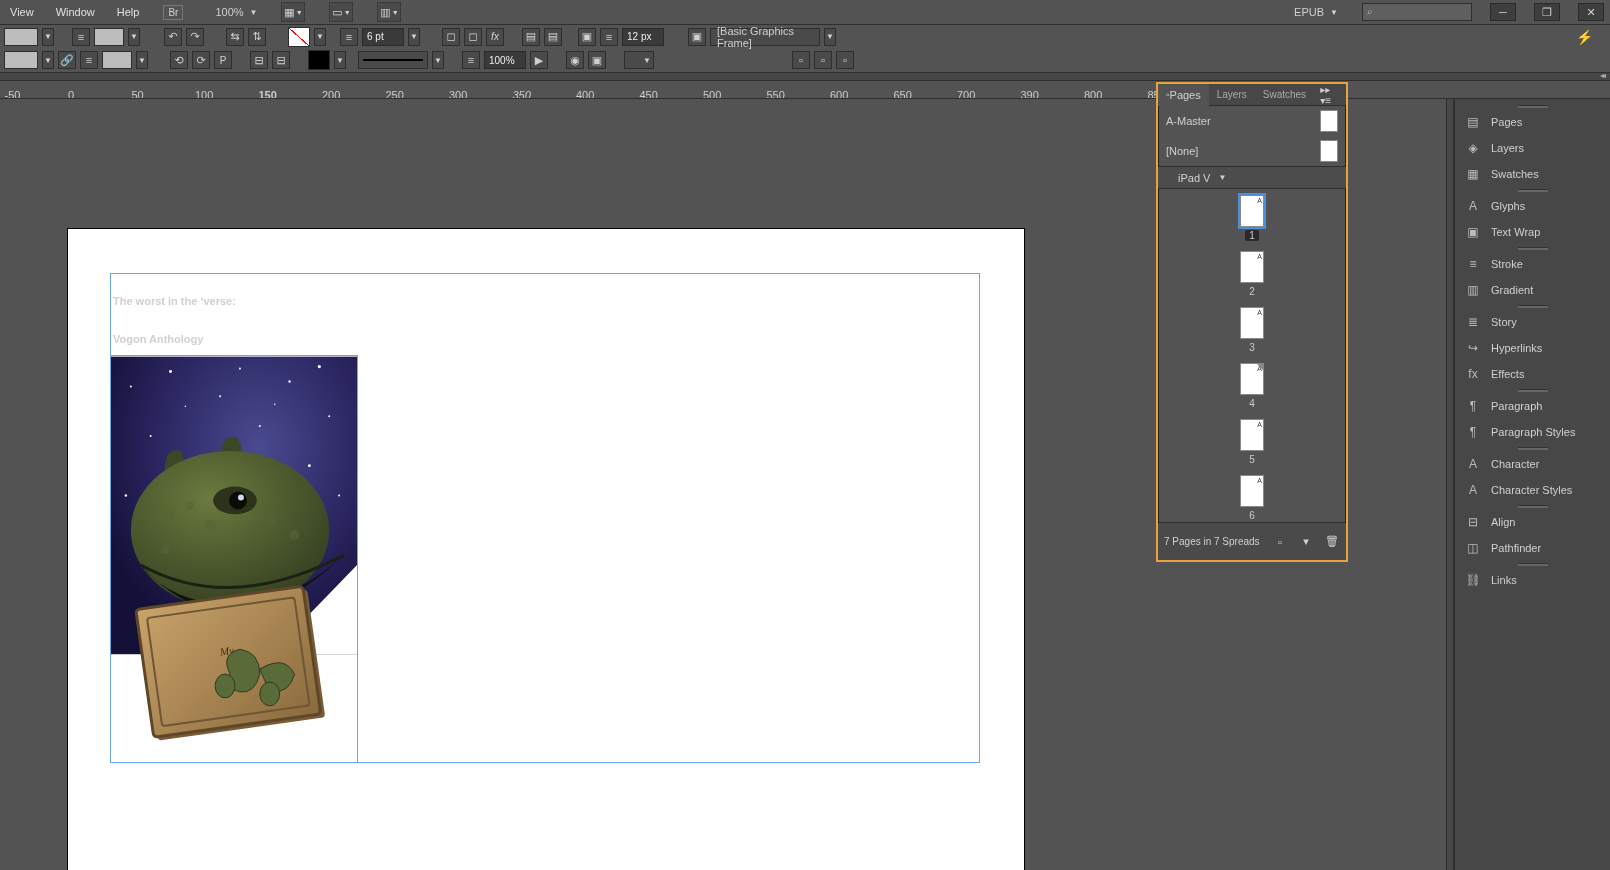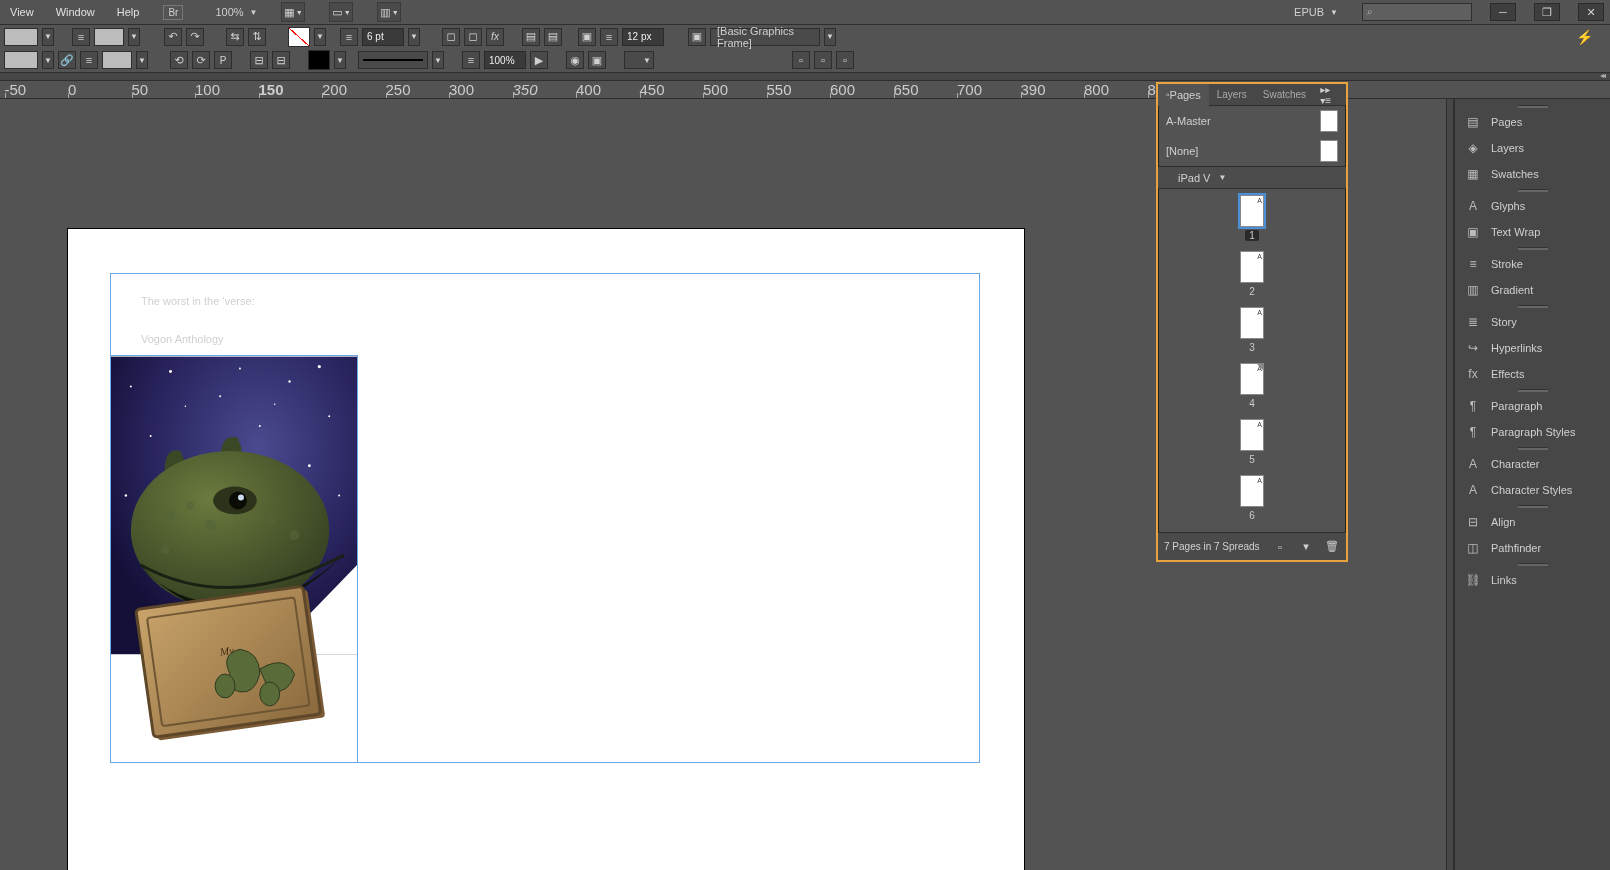--- a/index.html
+++ b/index.html
@@ -32,29 +32,29 @@
 .cb-sel { height:18px; background:#4a4a4a; border:1px solid #2e2e2e; padding:0 6px; display:flex; align-items:center; gap:6px; }
 .controlbar .rspacer { flex:1; }
 .gpu { width:22px; height:20px; display:flex; align-items:center; justify-content:center; margin-right:10px; font-size:14px; }
 
 
 .collapsestrip { height: 8px; background:#474747; border-bottom:1px solid #2e2e2e; position:relative; }
 .collapsestrip::after { content:"◂◂"; position:absolute; right:6px; top:-2px; font-size:8px; color:#aaa; letter-spacing:-2px; }
 
 
 .ruler { height: 18px; background:#535353; border-bottom:1px solid #2e2e2e; position:relative; overflow:hidden; }
-.ruler .tick { position:absolute; top:0; font-size:15px; color:#ccc; }
+.ruler .tick { position:absolute; top:8px; font-size:11px; color:#ccc; }
 .ruler .tick::before { content:""; position:absolute; left:0; top:12px; width:1px; height:6px; background:#aaa; }
 
 
 .workarea { position:absolute; top: 99px; left:0; right:0; bottom:0; background:#535353; display:flex; }
 .canvas-wrap { flex:1; position:relative; overflow:hidden; background:#535353; }
 .page { position:absolute; left:68px; top:130px; width:956px; height:800px; background:#fff; box-shadow: 0 0 0 1px #000; }
 .textframe { position:absolute; left:42px; top:44px; width:870px; height:490px; border:1px solid #6aa8e8; }
-.textframe h1 { font-family: Georgia, 'Times New Roman', serif; font-size: 30px; color:#1f3a5f; font-weight: normal; line-height:1.25; padding:2px 2px 0 2px;margin-left:28px; }
+.textframe h1 { font-family: Georgia, 'Times New Roman', serif; font-size: 30px; color:#1f3a5f; font-weight: bold; line-height:1.25; padding:2px 2px 0 2px; }
 .imgframe { position:absolute; left:42px; top:126px; width:248px; height:408px; border:1px solid #6aa8e8; overflow:hidden; }
 .imgframe svg { width:100%; height:100%; display:block; }
 .booklabel { font-family: 'Brush Script MT', cursive; fill:#3e2a14; font-style:italic; }
 
 
 .pages-panel { position:absolute; left:1156px; top:82px; width:192px; height:480px; background:#535353; border:2px solid #e8a33c; box-shadow:0 0 0 1px #222 inset; display:flex; flex-direction:column; }
 .pages-panel .tabs { height:22px; background:#474747; display:flex; align-items:center; border-bottom:1px solid #2e2e2e; }
 .pages-panel .tab { padding:0 8px; height:22px; display:flex; align-items:center; color:#aaa; font-size:10px; }
 .pages-panel .tab.active { background:#535353; color:#eee; }
 .pages-panel .tabs .rarrs { margin-left:auto; padding:0 6px; font-size:10px; }
@@ -63,21 +63,21 @@
 .pages-panel .mrow .thumb { width:18px; height:22px; background:#fff; border:1px solid #888; }
 .pages-panel .layoutsel { height:22px; display:flex; align-items:center; padding:0 20px; border-bottom:1px solid #2e2e2e; gap:8px; background:#4c4c4c; }
 .pages-panel .pglist { flex:1; overflow:auto; padding: 6px 0; }
 .pages-panel .pgitem { display:flex; flex-direction:column; align-items:center; gap:3px; margin-bottom:10px; }
 .pages-panel .pgitem .pthumb { width:24px; height:32px; background:#fff; border:1px solid #888; position:relative; }
 .pages-panel .pgitem.sel .pthumb { outline:2px solid #4a90d9; }
 .pages-panel .pgitem .pthumb .a { position:absolute; right:1px; top:1px; font-size:7px; color:#333; }
 .pages-panel .pgitem .pthumb .dogear { position:absolute; right:0; top:0; width:0; height:0; border-left:6px solid transparent; border-top:6px solid #888; }
 .pages-panel .pgitem .num { font-size:10px; color:#ccc; }
 .pages-panel .pgitem.sel .num { background:#2a2a2a; padding:0 4px; border-radius:2px; }
-.pages-panel .footer { height:28px; border-top:1px solid #2e2e2e; display:flex; align-items:center; padding:0 6px; gap:10px; background:#4a4a4a; }
+.pages-panel .footer { height:38px; border-top:1px solid #2e2e2e; display:flex; align-items:center; padding:0 6px; gap:10px; background:#4a4a4a; }
 .pages-panel .footer .ftxt { flex:1; font-size:10px; }
 .pages-panel .footer .fbtn { width:16px; height:16px; display:flex; align-items:center; justify-content:center; }
 
 
 .dock { width:156px; background:#474747; border-left:1px solid #2e2e2e; display:flex; flex-direction:column; padding-top:4px; }
 .dock .grip { height:6px; display:flex; align-items:center; justify-content:center; }
 .dock .grip::before { content:""; width:30px; height:2px; background:#666; border-top:1px solid #333; }
 .dock .ditem { height:26px; display:flex; align-items:center; gap:10px; padding:0 10px; color:#ddd; }
 .dock .ditem .dicon { width:16px; height:16px; display:flex; align-items:center; justify-content:center; font-size:12px; color:#bbb; }
 

